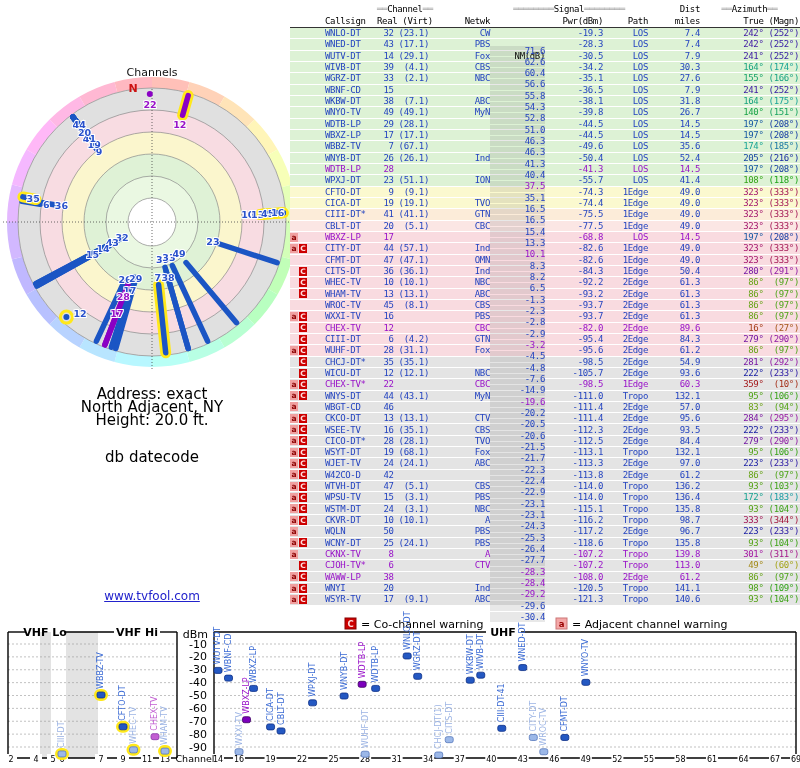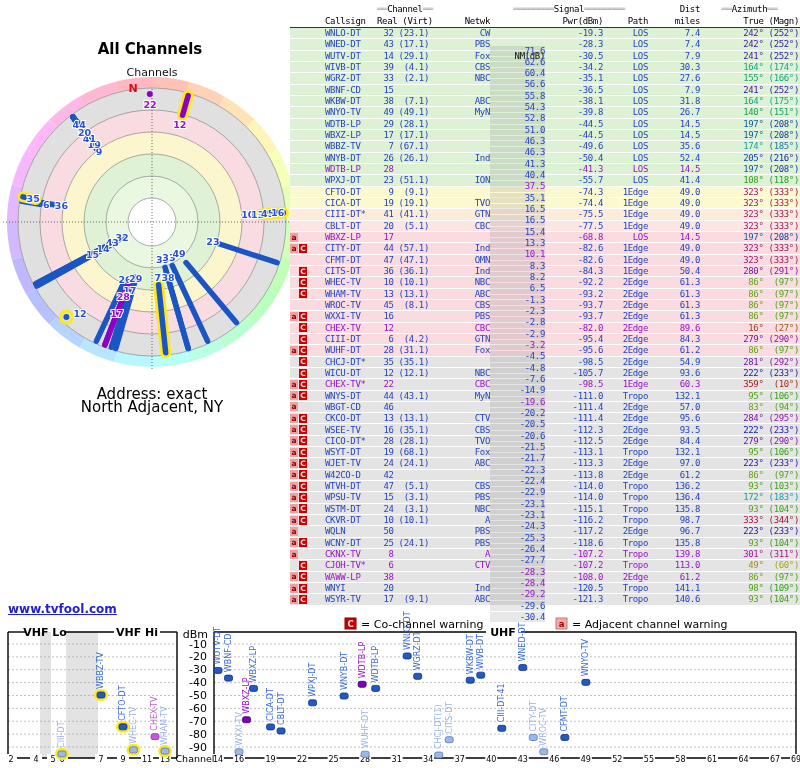--- a/index.html
+++ b/index.html
@@ -14,21 +14,21 @@
   .rlab{font:bold 9.5px "DejaVu Sans",sans-serif;fill:#2a52cc;text-anchor:middle;
         stroke:#fff;stroke-width:2px;paint-order:stroke;}
   .rlab.pl{fill:#9913c9;}
   .nmark{font:bold 11px "DejaVu Sans",sans-serif;fill:#cc1111;text-anchor:middle;}
   .dotl{stroke:#444;stroke-width:0.8;stroke-dasharray:1 2;fill:none;}
   
   #search{position:absolute;left:8px;top:388px;width:288px;text-align:center;color:#000;}
   #search .sc-title{font-size:13px;font-weight:bold;text-decoration:underline;margin-bottom:7px;}
   #search .ln{font-size:15px;line-height:12.9px;}
   #search .dbblock{margin-top:24px;}
-  #link{position:absolute;left:8px;top:598px;width:288px;font-weight:bold;}
+  #link{position:absolute;left:8px;top:585px;width:288px;text-align:center;}
   #link a{font-size:12px;color:#2222cc;text-decoration:underline;}
   
   #table{position:absolute;left:290px;top:3px;width:510px;
          font-family:"DejaVu Sans Mono",monospace;font-size:9px;letter-spacing:-0.35px;
          color:#000;}
   .hrow{display:flex;height:12px;line-height:12px;}
   #thead{border-bottom:1px solid #333;}
   .tc{flex:none;text-align:right;white-space:pre;}
   .cw{width:35px;display:flex;align-items:center;justify-content:flex-start;gap:1px;}
   .ccall{width:52px;text-align:left;}
@@ -61,21 +61,20 @@
   .axn{font:8px "DejaVu Sans",sans-serif;fill:#000;text-anchor:middle;}
   .ytick{font:11px "DejaVu Sans",sans-serif;fill:#000;text-anchor:end;}
   .bandlab{font:bold 11px "DejaVu Sans",sans-serif;fill:#000;text-anchor:middle;}
   .leglab{font:11px "DejaVu Sans",sans-serif;fill:#000;}
   .chanlab{font:9.5px "DejaVu Sans",sans-serif;fill:#000;text-anchor:middle;}
 </style>
 </head>
 <body>
 
 <div id="page">
-  <div id="radar-title">All Channels</div>
   <div id="truenorth">Channels</div>
   <svg id="radar" width="306" height="300">
       <g>
         <path d="M152 13L152 2A145 145 0 0 1 189.5 6.9L186.7 17.6A134 134 0 0 0 152 13Z" fill="hsl(7,100%,86%)"></path>
         <path d="M186.7 17.6L189.5 6.9A145 145 0 0 1 224.5 21.4L219 31A134 134 0 0 0 186.7 17.6Z" fill="hsl(22,100%,86%)"></path>
         <path d="M219 31L224.5 21.4A145 145 0 0 1 254.5 44.5L246.8 52.2A134 134 0 0 0 219 31Z" fill="hsl(37,100%,86%)"></path>
         <path d="M246.8 52.2L254.5 44.5A145 145 0 0 1 277.6 74.5L268 80A134 134 0 0 0 246.8 52.2Z" fill="hsl(52,100%,86%)"></path>
         <path d="M268 80L277.6 74.5A145 145 0 0 1 292.1 109.5L281.4 112.3A134 134 0 0 0 268 80Z" fill="hsl(67,100%,86%)"></path>
         <path d="M281.4 112.3L292.1 109.5A145 145 0 0 1 297 147L286 147A134 134 0 0 0 281.4 112.3Z" fill="hsl(82,100%,86%)"></path>
         <path d="M286 147L297 147A145 145 0 0 1 292.1 184.5L281.4 181.7A134 134 0 0 0 286 147Z" fill="hsl(97,100%,86%)"></path>
@@ -176,21 +175,23 @@
         <text class="rlab pl" x="179.8" y="52.9">12</text>
         <text class="rlab" x="80" y="242.2">12</text>
         <text class="rlab pl" x="150" y="33">22</text>
         <text class="nmark" x="133" y="17">N</text>
       </g>
     </svg>
 
   <div id="search">
     <div class="ln">Address: exact</div>
     <div class="ln">North Adjacent, NY</div>
+    <div class="ln">Height: 20.0 ft.</div>
     <div class="dbblock">
+      <div class="ln">db datecode</div>
     </div>
   </div>
   <div id="link"><a href="#">www.tvfool.com</a></div>
 
   <div id="table">
     <div id="thead">
       <div class="hrow">
         <span class="tc cw"></span>
           <span class="tc ccall"></span>
         <span class="tc crv ctr"><span class="dim">══</span><span>Channel</span><span class="dim">══</span></span>

